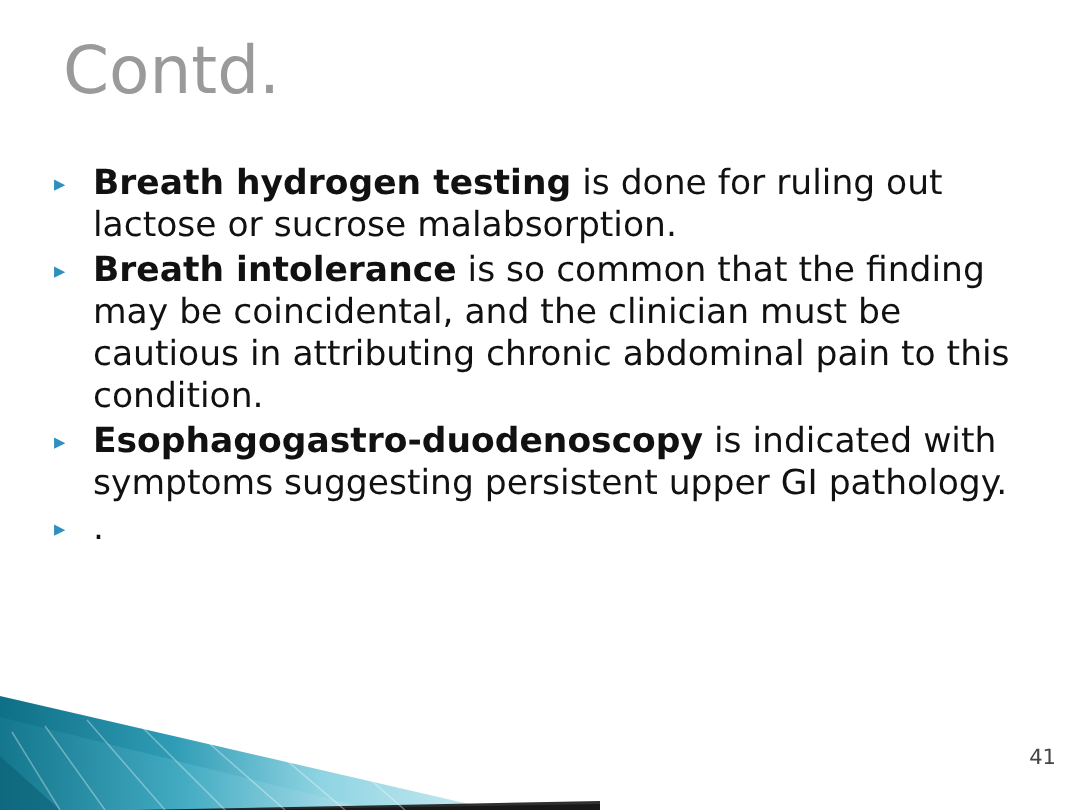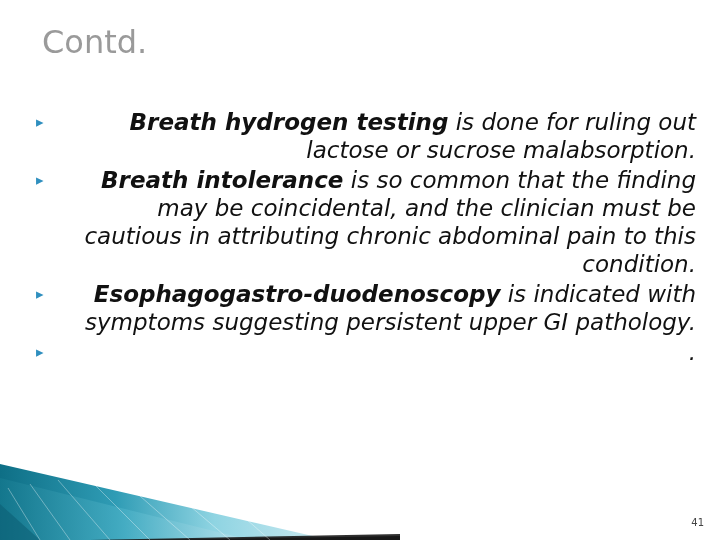--- a/index.html
+++ b/index.html
@@ -18,21 +18,21 @@
     width: 720px;
     height: 540px;
     background: #ffffff;
     overflow: hidden;
   }
   .slide-title {
     position: absolute;
     left: 42px;
     top: 26px;
     font-family: "DejaVu Sans", sans-serif;
-    font-size: 32px;
+    font-size: 44px;
     font-weight: normal;
     color: #9a9a9a;
     letter-spacing: 0px;
     line-height: 1.0;
   }
   .body-list {
     position: absolute;
     left: 36px;
     top: 108px;
     width: 660px;
@@ -53,44 +53,43 @@
     font-size: 15px;
     line-height: 1;
     text-align: left;
   }
   .bullet-text {
     flex: 1 1 auto;
     font-family: "DejaVu Sans", sans-serif;
     font-size: 23px;
     line-height: 1.22;
     color: #111111;
-    text-align: right;
-    font-style: italic;
+    text-align: left;
   }
   .bullet-text b {
     font-weight: bold;
   }
   .empty-bullet .bullet-text {
     font-size: 23px;
   }
   
   .deco {
     position: absolute;
     left: 0;
     bottom: 0;
     width: 400px;
     height: 96px;
     overflow: hidden;
   }
   .page-number {
     position: absolute;
     right: 16px;
-    bottom: 12px;
+    bottom: 27px;
     font-family: "DejaVu Sans", sans-serif;
-    font-size: 10px;
+    font-size: 14px;
     color: #444444;
   }
 </style>
 </head>
 <body>
 
 <div class="slide">
 
   <div class="slide-title">Contd.</div>
 

